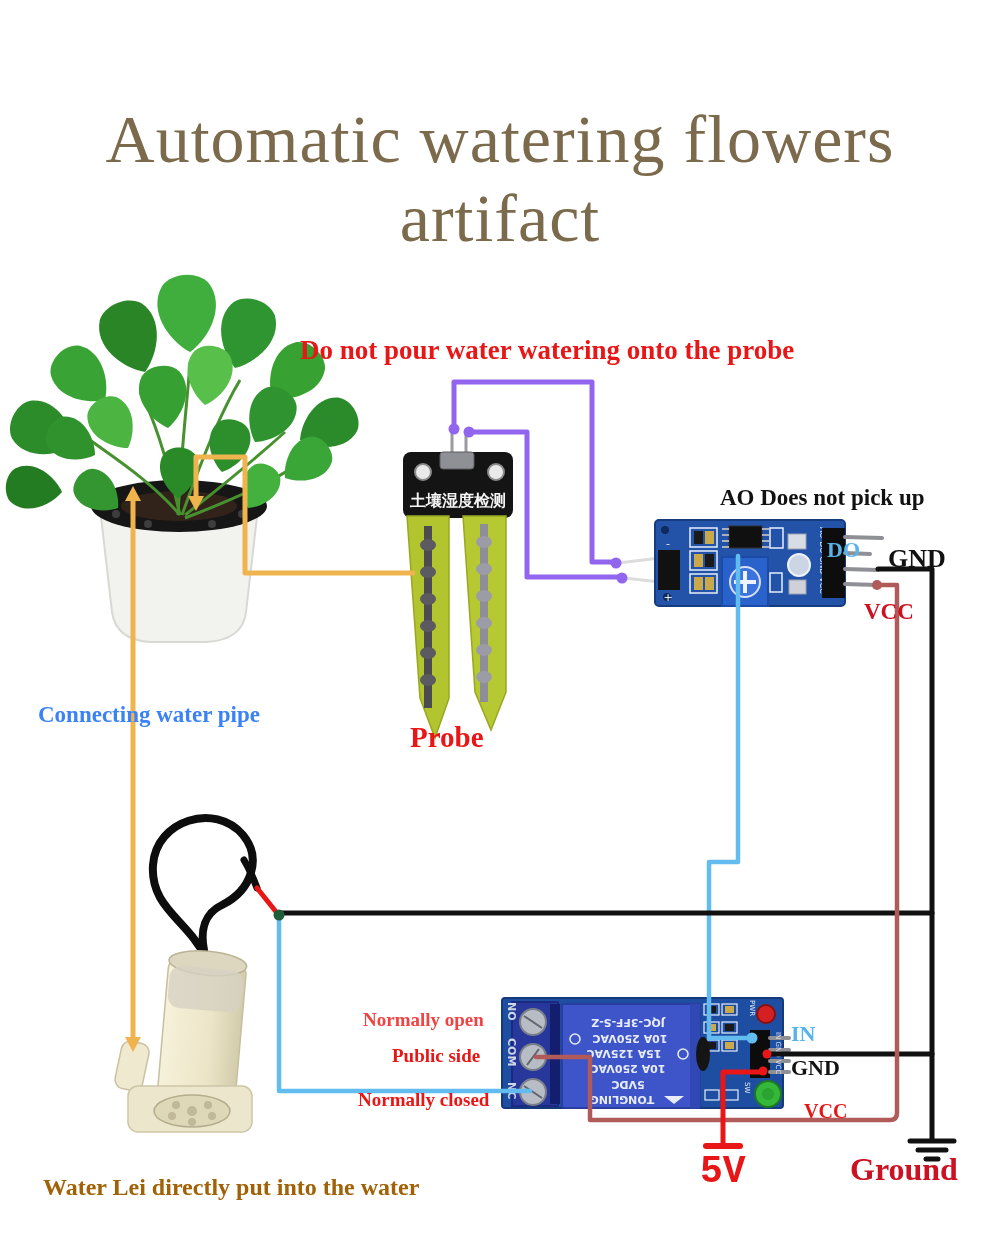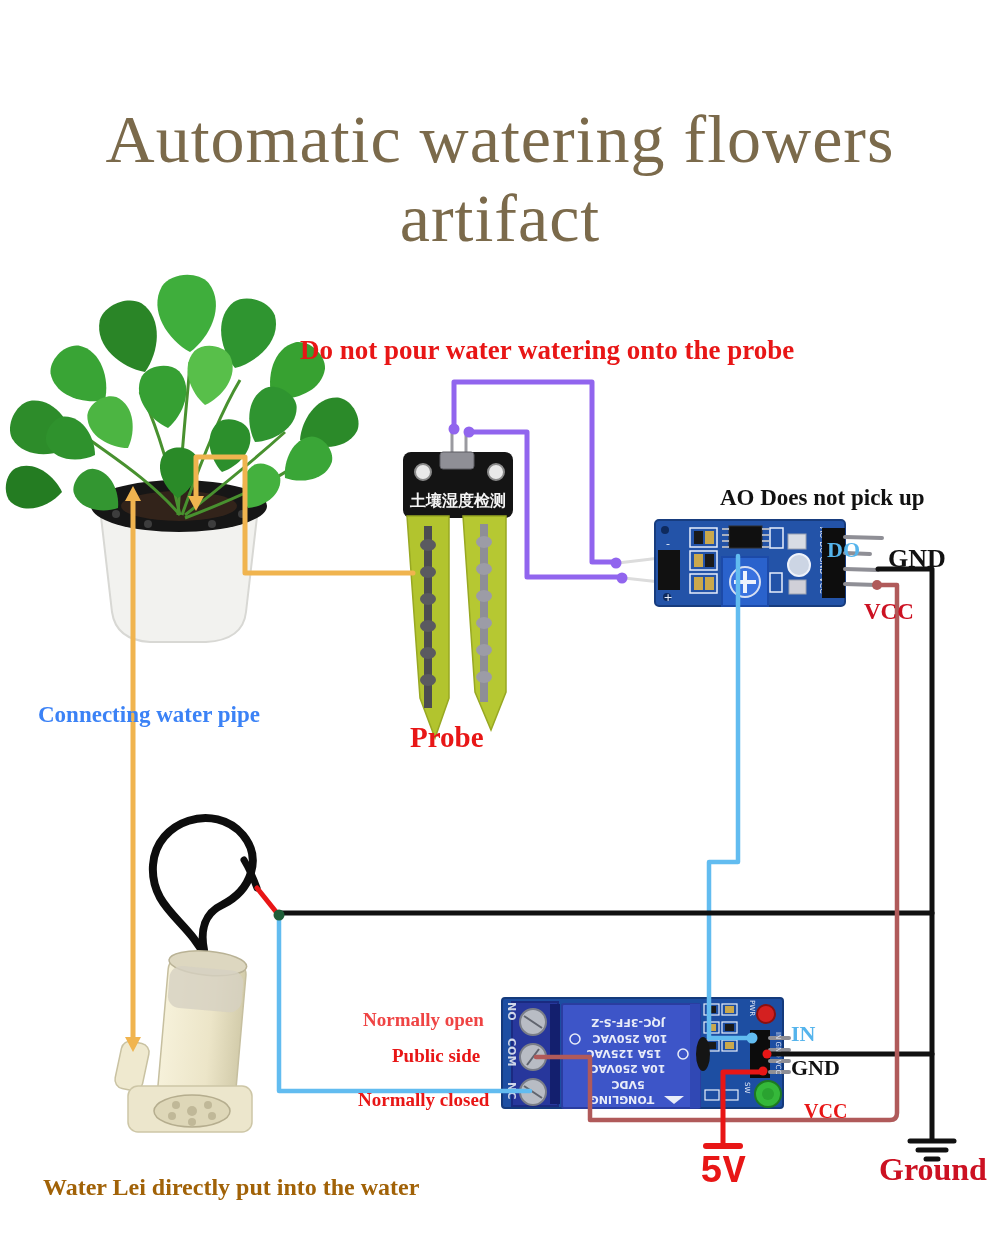--- a/index.html
+++ b/index.html
@@ -290,16 +290,16 @@
 
   <div class="lbl" style="left: 363px; top: 1010px; font-size: 19px; color: #ef4444;">Normally open</div>
   <div class="lbl" style="left: 392px; top: 1046px; font-size: 19px; color: rgb(232, 22, 22);">Public side</div>
   <div class="lbl" style="left: 358px; top: 1090px; font-size: 19px; color: rgb(232, 22, 22);">Normally closed</div>
 
   <div class="lbl" style="left: 791px; top: 1022px; font-size: 22px; color: rgb(85, 180, 236);">IN</div>
   <div class="lbl" style="left: 791px; top: 1056px; font-size: 22px; color: rgb(17, 17, 17);">GND</div>
   <div class="lbl" style="left: 804px; top: 1101px; font-size: 20px; color: rgb(232, 22, 22);">VCC</div>
 
   <div class="lbl" style="left: 700px; top: 1152px; font-size: 38px; color: rgb(232, 22, 22); font-family: Liberation Mono, monospace;">5V</div>
-  <div class="lbl" style="left: 879px; top: 1153px; font-size: 32px; color: rgb(204, 17, 34);">Ground</div>
+  <div class="lbl" style="left: 850px; top: 1153px; font-size: 32px; color: rgb(204, 17, 34);">Ground</div>
 
   <div class="lbl" style="left: 43px; top: 1139px; font-size: 24px; color: #a16207; margin-top: 36px;">Water Lei directly put into the water</div>
 </div>
 
 </body></html>

